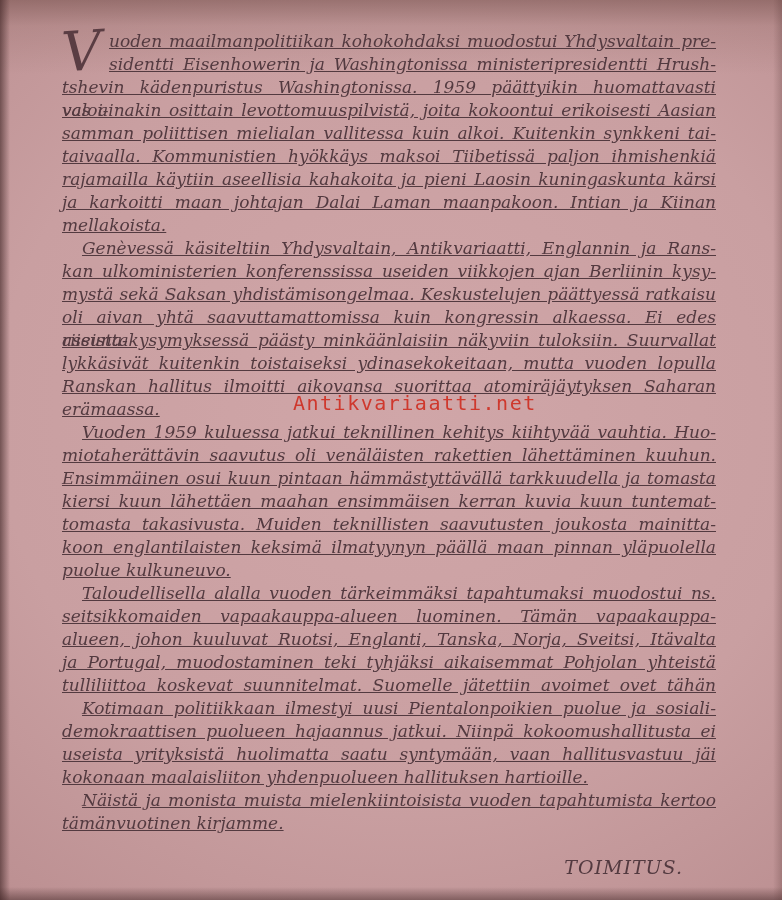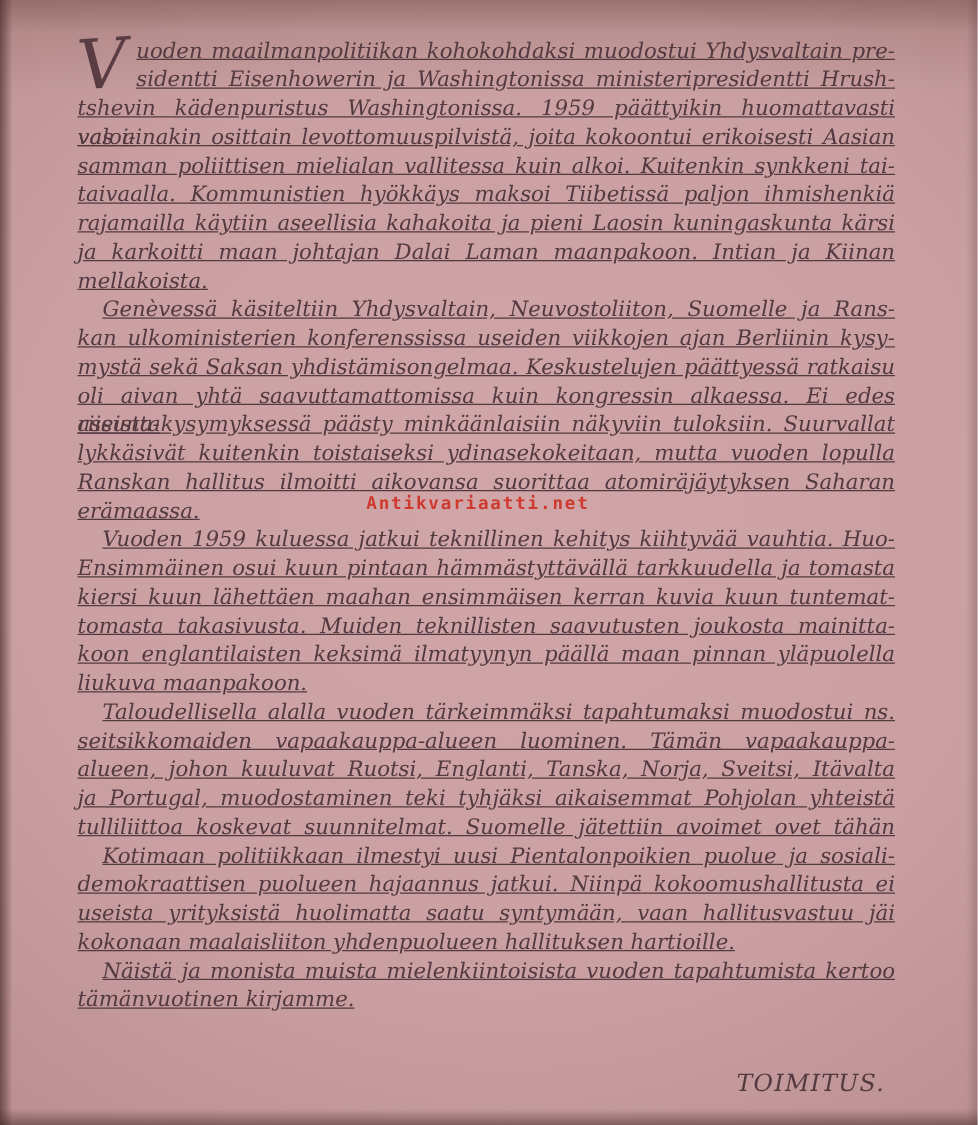--- a/index.html
+++ b/index.html
@@ -34,28 +34,28 @@
   .dropcap {
     float: left; width: 47px; height: 45px;
     font-size: 55px; line-height: 42px;
     font-style: italic;
     transform: rotate(-4deg);
     color: #5a3d43;
   }
   .watermark {
     position: absolute; left: 293px; top: 394px;
     font-family: "DejaVu Sans Mono", monospace;
-    font-weight: bold; font-style: normal;
-    font-size: 14px; line-height: 18px;
+    font-weight: normal; font-style: normal;
+    font-size: 20px; line-height: 18px;
     letter-spacing: 1.5px;
     color: #cf2f23;
     opacity: 0.92;
   }
   .signature {
-    position: absolute; right: 74px; top: 855px;
+    position: absolute; right: 99px; top: 855px;
     font-style: italic; font-size: 19px; line-height: 24px;
     letter-spacing: 1px;
     color: #533a40;
   }
 </style>
 </head>
 <body>
 
 <div class="text-block" id="text-block">
     <div class="para">
@@ -64,36 +64,37 @@
       <div class="line">sidentti Eisenhowerin ja Washingtonissa ministeripresidentti Hrush-</div>
       <div class="line">tshevin kädenpuristus Washingtonissa. 1959 päättyikin huomattavasti valoi-</div>
       <div class="line">vas ainakin osittain levottomuuspilvistä, joita kokoontui erikoisesti Aasian</div>
       <div class="line">samman poliittisen mielialan vallitessa kuin alkoi. Kuitenkin synkkeni tai-</div>
       <div class="line">taivaalla. Kommunistien hyökkäys maksoi Tiibetissä paljon ihmishenkiä</div>
       <div class="line">rajamailla käytiin aseellisia kahakoita ja pieni Laosin kuningaskunta kärsi</div>
       <div class="line">ja karkoitti maan johtajan Dalai Laman maanpakoon. Intian ja Kiinan</div>
       <div class="line end">mellakoista.</div>
     </div>
     <div class="para">
-      <div class="line indent">Genèvessä käsiteltiin Yhdysvaltain, Neuvostoliiton, Suomelle ja Rans-</div>
+      <div class="line indent">Genèvessä käsiteltiin Yhdysvaltain, Antikvariaatti, Englannin ja Rans-</div>
       <div class="line">kan ulkoministerien konferenssissa useiden viikkojen ajan Berliinin kysy-</div>
       <div class="line">mystä sekä Saksan yhdistämisongelmaa. Keskustelujen päättyessä ratkaisu</div>
       <div class="line">oli aivan yhtä saavuttamattomissa kuin kongressin alkaessa. Ei edes aseista-</div>
       <div class="line">riisuntakysymyksessä päästy minkäänlaisiin näkyviin tuloksiin. Suurvallat</div>
       <div class="line">lykkäsivät kuitenkin toistaiseksi ydinasekokeitaan, mutta vuoden lopulla</div>
       <div class="line">Ranskan hallitus ilmoitti aikovansa suorittaa atomiräjäytyksen Saharan</div>
       <div class="line end">erämaassa.</div>
     </div>
     <div class="para">
       <div class="line indent">Vuoden 1959 kuluessa jatkui teknillinen kehitys kiihtyvää vauhtia. Huo-</div>
+      <div class="line">miotaherättävin saavutus oli venäläisten rakettien lähettäminen kuuhun.</div>
       <div class="line">Ensimmäinen osui kuun pintaan hämmästyttävällä tarkkuudella ja tomasta</div>
       <div class="line">kiersi kuun lähettäen maahan ensimmäisen kerran kuvia kuun tuntemat-</div>
       <div class="line">tomasta takasivusta. Muiden teknillisten saavutusten joukosta mainitta-</div>
       <div class="line">koon englantilaisten keksimä ilmatyynyn päällä maan pinnan yläpuolella</div>
-      <div class="line end">liukuva maanpakoon.</div>
+      <div class="line end">puolue kulkuneuvo.</div>
     </div>
     <div class="para">
       <div class="line indent">Taloudellisella alalla vuoden tärkeimmäksi tapahtumaksi muodostui ns.</div>
       <div class="line">seitsikkomaiden vapaakauppa-alueen luominen. Tämän vapaakauppa-</div>
       <div class="line">alueen, johon kuuluvat Ruotsi, Englanti, Tanska, Norja, Sveitsi, Itävalta</div>
       <div class="line">ja Portugal, muodostaminen teki tyhjäksi aikaisemmat Pohjolan yhteistä</div>
       <div class="line">tulliliittoa koskevat suunnitelmat. Suomelle jätettiin avoimet ovet tähän</div>
     </div>
     <div class="para">
       <div class="line indent">Kotimaan politiikkaan ilmestyi uusi Pientalonpoikien puolue ja sosiali-</div>

